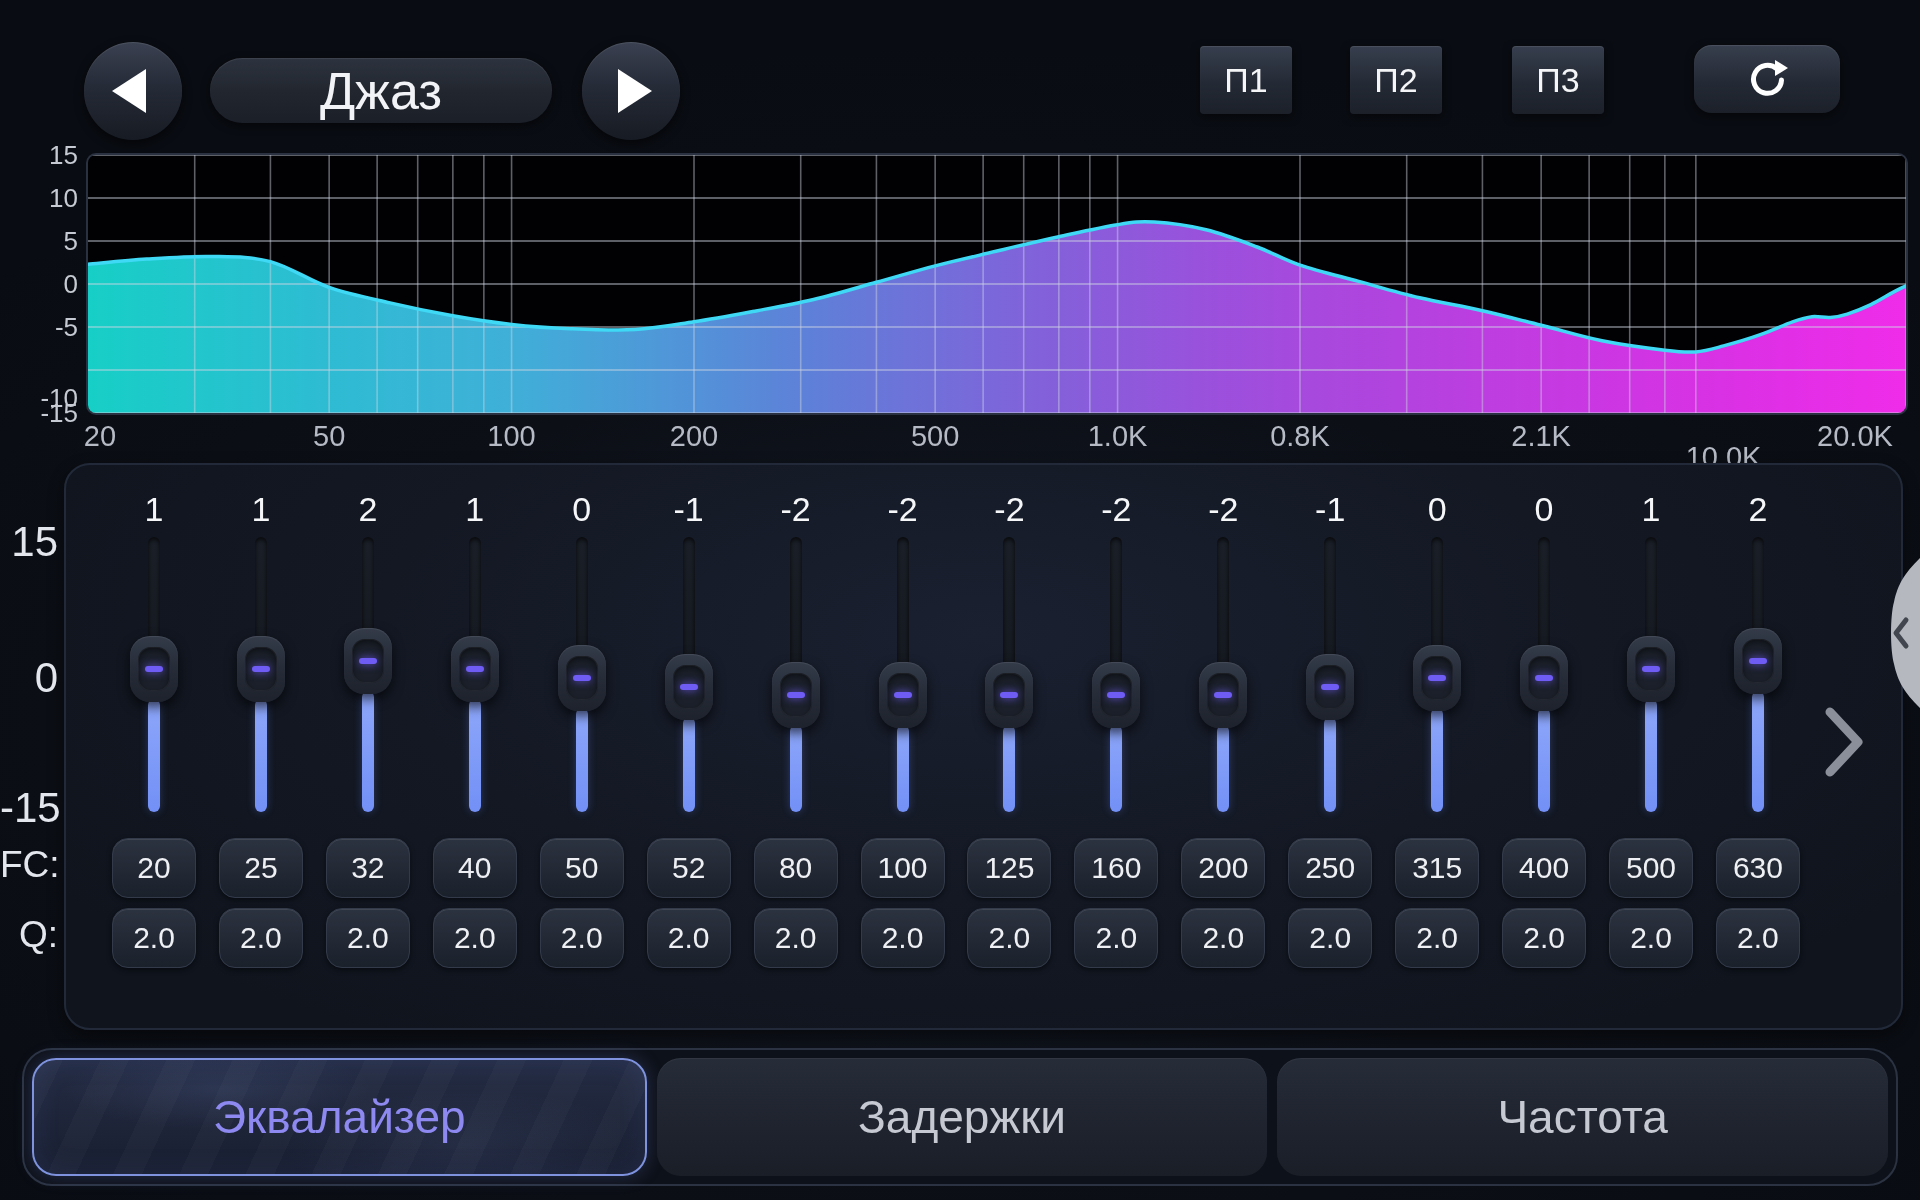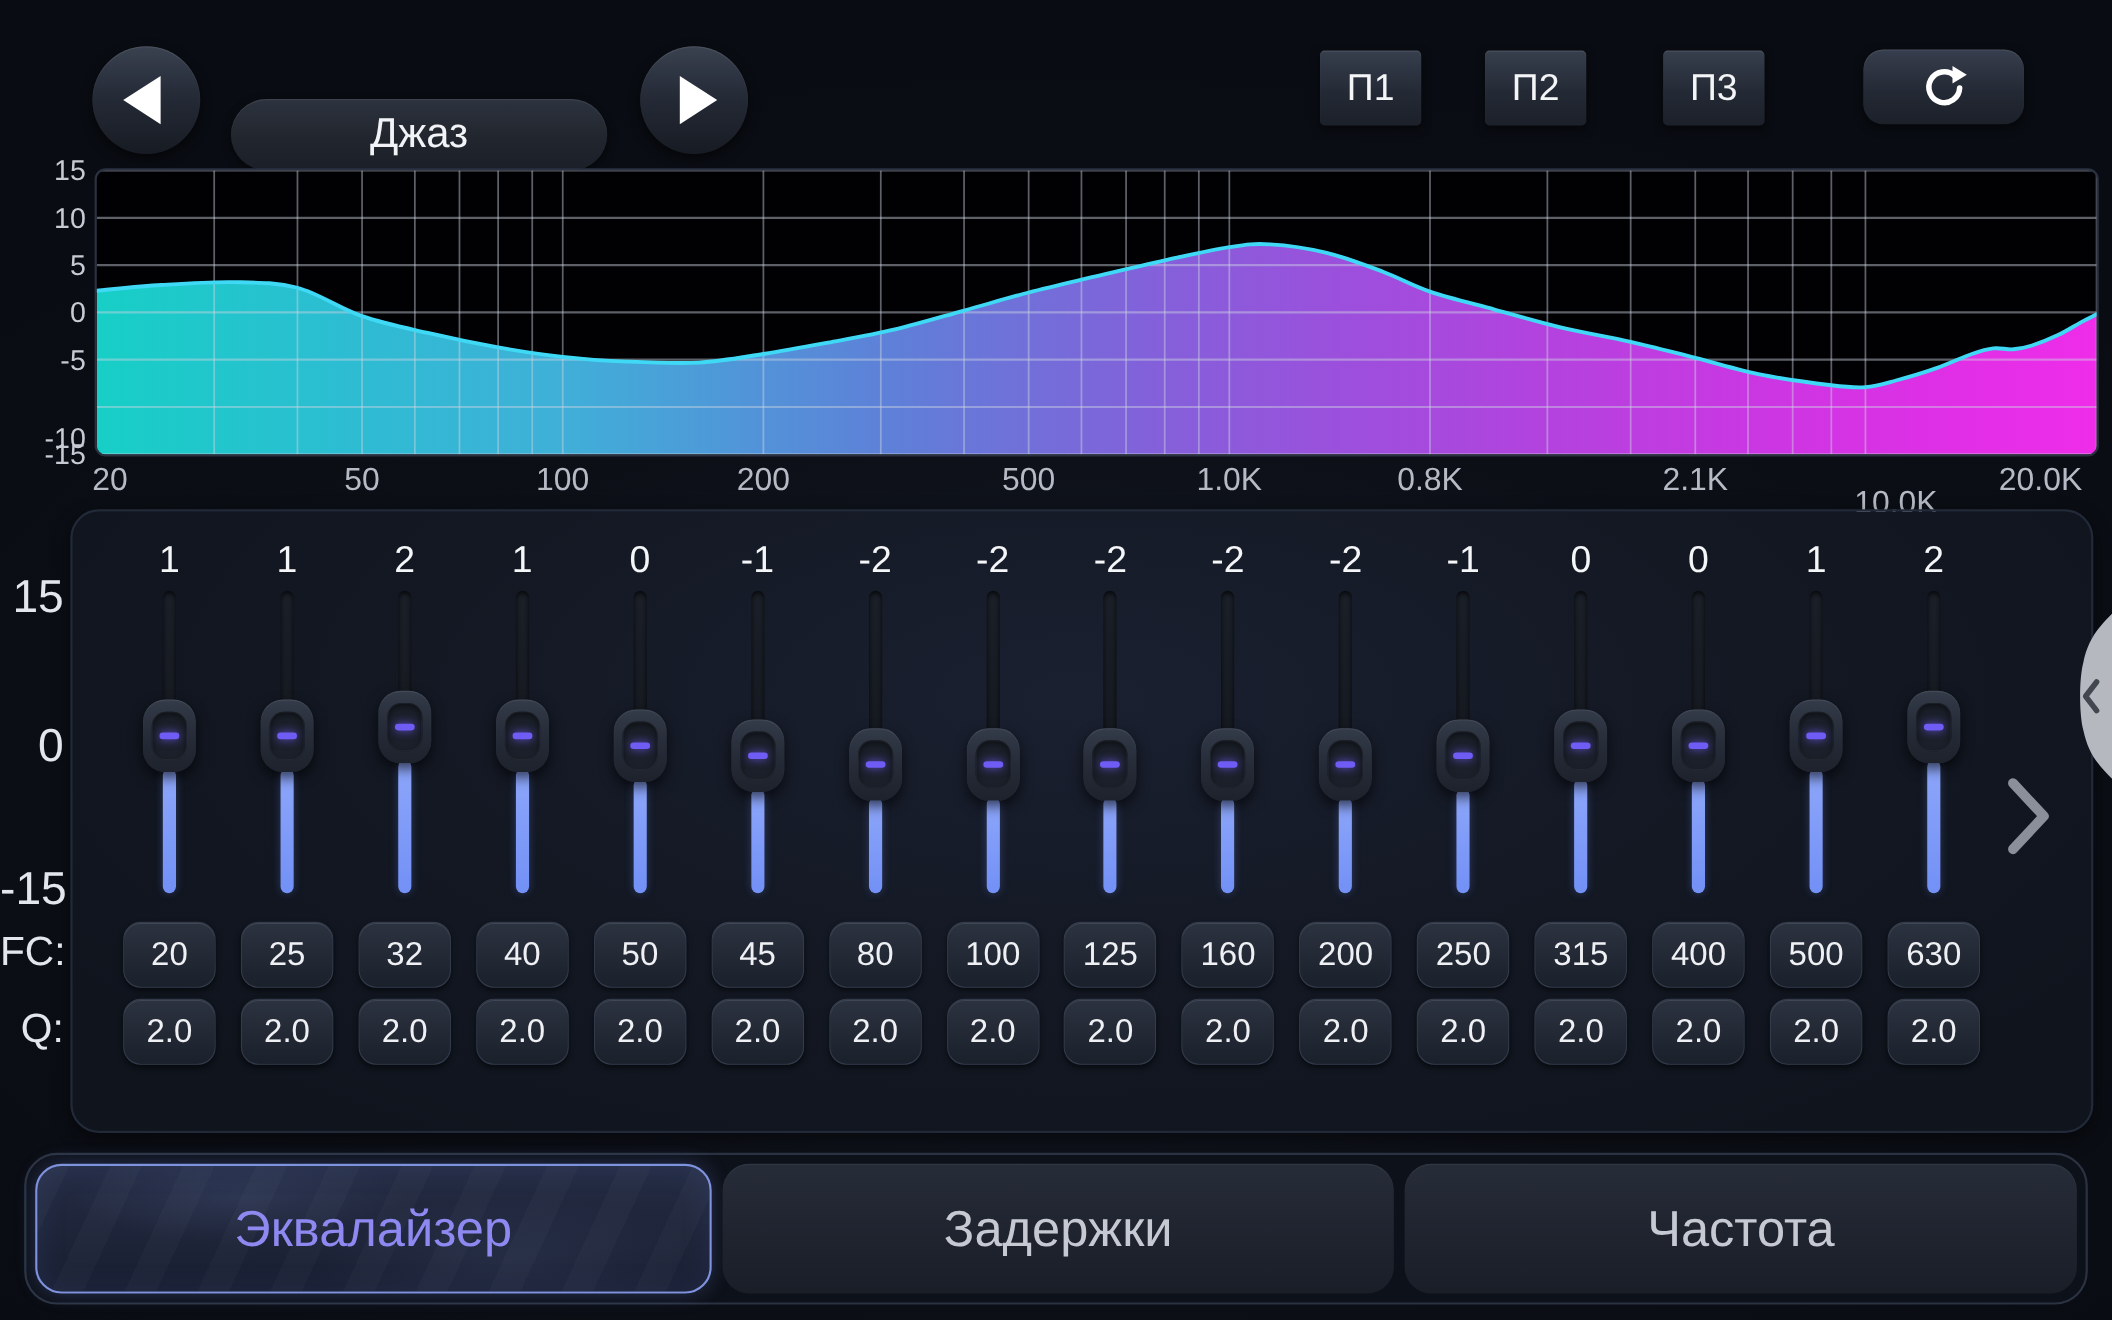--- a/index.html
+++ b/index.html
@@ -10,21 +10,21 @@
   .circle-btn{position:absolute;width:98px;height:98px;border-radius:50%;
     background:linear-gradient(180deg,#3a4150 0%,#252b37 45%,#171b23 100%);
     box-shadow:0 4px 10px rgba(0,0,0,.55), inset 0 1px 1px rgba(255,255,255,.10);
     display:flex;align-items:center;justify-content:center;cursor:pointer;}
   .tri{width:0;height:0;border-top:22px solid transparent;border-bottom:22px solid transparent;}
   .tri-left{border-right:34px solid #ffffff;margin-right:8px;}
   .tri-right{border-left:34px solid #ffffff;margin-left:8px;}
   .preset-pill{position:absolute;left:210px;top:58px;width:342px;height:65px;border-radius:40px;
     background:linear-gradient(180deg,#2d333f 0%,#22272f 50%,#1b1f28 100%);
     box-shadow:inset 0 1px 1px rgba(255,255,255,.09), 0 3px 8px rgba(0,0,0,.5);
-    display:flex;align-items:center;justify-content:center;color:#f2f3f6;font-size:38px;cursor:pointer;margin-top:32px;}
+    display:flex;align-items:center;justify-content:center;color:#f2f3f6;font-size:52px;cursor:pointer;}
   .sq-btn{position:absolute;top:46px;width:92px;height:68px;border-radius:4px;
     background:linear-gradient(180deg,#373e4d 0%,#242a35 55%,#1b2029 100%);
     box-shadow:inset 0 1px 1px rgba(255,255,255,.10), 0 3px 8px rgba(0,0,0,.5);
     display:flex;align-items:center;justify-content:center;color:#f4f5f7;font-size:34px;cursor:pointer;}
   .reset-btn{position:absolute;left:1694px;top:45px;width:146px;height:68px;border-radius:18px;
     background:linear-gradient(180deg,#373e4d 0%,#242a35 55%,#1b2029 100%);
     box-shadow:inset 0 1px 1px rgba(255,255,255,.10), 0 3px 8px rgba(0,0,0,.5);
     display:flex;align-items:center;justify-content:center;cursor:pointer;}
   
   .plot{position:absolute;left:86px;top:153px;width:1822px;height:262px;background:#010103;
@@ -251,21 +251,21 @@
     <div class="gain-value">-1</div>
     <div class="slider">
       <div class="track"></div>
       <div class="fill" style="top: 191.667px; height: 95.333px;"></div>
       <div class="thumb" style="top: 128.667px;">
         <div class="thumb-inner">
           <div class="dash"></div>
         </div>
       </div>
     </div>
-    <div class="chip fc-chip">45</div>
+    <div class="chip fc-chip">52</div>
     <div class="chip q-chip">2.0</div>
   </div>
         <div class="band" style="left: 676.58px;">
     <div class="gain-value">-2</div>
     <div class="slider">
       <div class="track"></div>
       <div class="fill" style="top: 200.334px; height: 86.666px;"></div>
       <div class="thumb" style="top: 137.334px;">
         <div class="thumb-inner">
           <div class="dash"></div>

